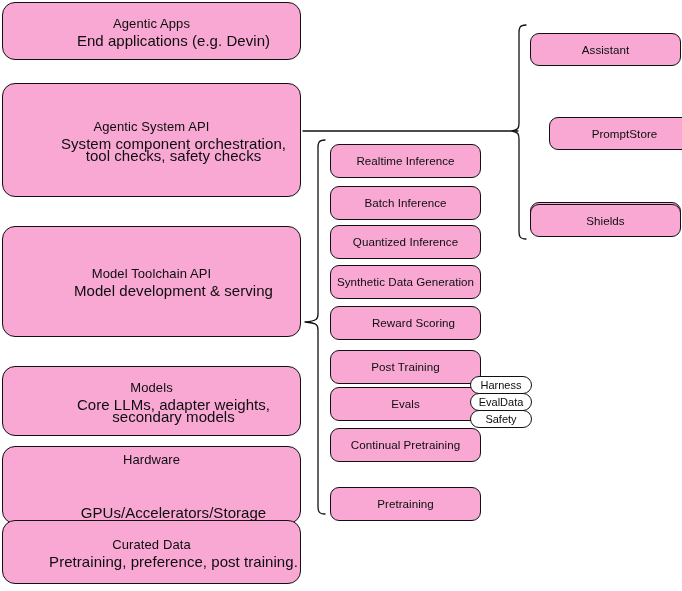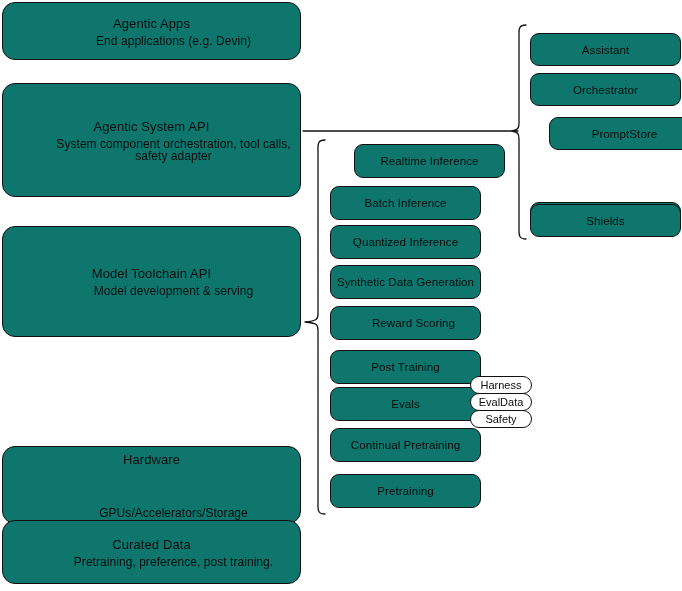--- a/index.html
+++ b/index.html
@@ -26,40 +26,40 @@
     left: 0; top: 0;
     width: 682px;
     height: 591px;
     pointer-events: none;
   }
   
   .node {
     position: absolute;
     box-sizing: border-box;
     border: 1.3px solid #111111;
-    background: #0f766e;
+    background: #f9a8d4;
     display: flex;
     flex-direction: column;
     align-items: center;
     justify-content: center;
     text-align: center;
   }
   
   .block {
     border-radius: 13px;
     left: 2px;
     width: 299px;
   }
   .block .title {
     font-size: 13px;
     line-height: 16px;
     letter-spacing: 0.1px;
   }
   .block .subtitle {
-    font-size: 12px;
+    font-size: 15px;
     line-height: 12px;
     margin-top: 3px;
     letter-spacing: 0.05px;
     margin-left: 44px;
   }
   
   .chip {
     border-radius: 9px;
     font-size: 11.6px;
     line-height: 14px;
@@ -122,40 +122,44 @@
     </g>
   </svg>
 
   <div class="node block" style="top:2px; height:58px;">
     <div class="title">Agentic Apps</div>
     <div class="subtitle">End applications (e.g. Devin)</div>
   </div>
 
   <div class="node block" style="top:83px; height:114px;">
     <div class="title">Agentic System API</div>
-    <div class="subtitle">System component orchestration, tool calls, safety adapter</div>
+    <div class="subtitle">System component orchestration, tool checks, safety checks</div>
   </div>
 
   <div class="node block" style="top:226px; height:111px;">
     <div class="title">Model Toolchain API</div>
     <div class="subtitle">Model development &amp; serving</div>
   </div>
 
+  <div class="node block" style="top:366px; height:70px;">
+    <div class="title">Models</div>
+    <div class="subtitle">Core LLMs, adapter weights, secondary models</div>
+  </div>
 
   <div class="node block" style="top:446px; height:78px;gap:36px;">
     <div class="title">Hardware</div>
     <div class="subtitle">GPUs/Accelerators/Storage</div>
   </div>
 
   <div class="node block" style="top:520px; height:64px;">
     <div class="title">Curated Data</div>
     <div class="subtitle">Pretraining, preference, post training.</div>
   </div>
 
-  <div class="node chip mid-chip" style="top:144px;margin-left:24px;">
+  <div class="node chip mid-chip" style="top:144px;">
     <span>Realtime Inference</span>
   </div>
   <div class="node chip mid-chip" style="top:186px;">
     <span>Batch Inference</span>
   </div>
   <div class="node chip mid-chip" style="top:225px;">
     <span>Quantized Inference</span>
   </div>
   <div class="node chip mid-chip" style="top:265px;">
     <span>Synthetic Data Generation</span>
@@ -165,40 +169,37 @@
   </div>
   <div class="node chip mid-chip" style="top:350px;">
     <span>Post Training</span>
   </div>
   <div class="node chip mid-chip" style="top:387px;">
     <span>Evals</span>
   </div>
   <div class="node chip mid-chip" style="top:428px;">
     <span>Continual Pretraining</span>
   </div>
-  <div class="node chip mid-chip" style="top:474px;">
+  <div class="node chip mid-chip" style="top:487px;">
     <span>Pretraining</span>
   </div>
 
   <div class="pill" style="top:376px;">
     <span>Harness</span>
   </div>
   <div class="pill" style="top:393px;">
     <span>EvalData</span>
   </div>
   <div class="pill" style="top:410px;">
     <span>Safety</span>
   </div>
 
   <div class="node chip right-chip" style="top:33px;">
     <span>Assistant</span>
   </div>
-  <div class="node chip right-chip" style="top:73px;">
-    <span>Orchestrator</span>
-  </div>
   <div class="node chip right-chip" style="top:117px;margin-left:19px;">
     <span>PromptStore</span>
   </div>
   <div class="node chip right-chip" style="top:160px;margin-top:42px;">
     <span>MemoryBank</span>
   </div>
   <div class="node chip right-chip" style="top:204px;">
     <span>Shields</span>
   </div>
 

